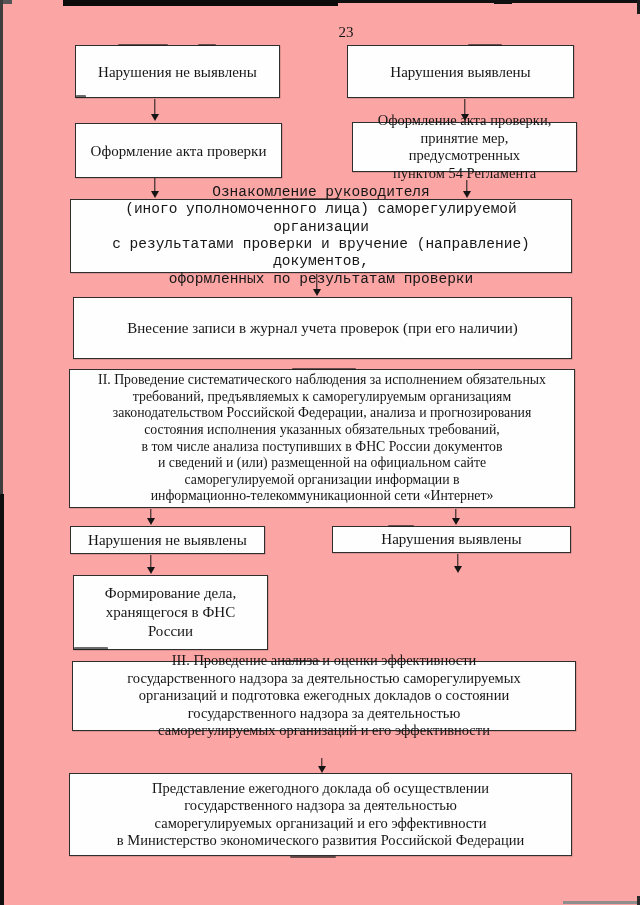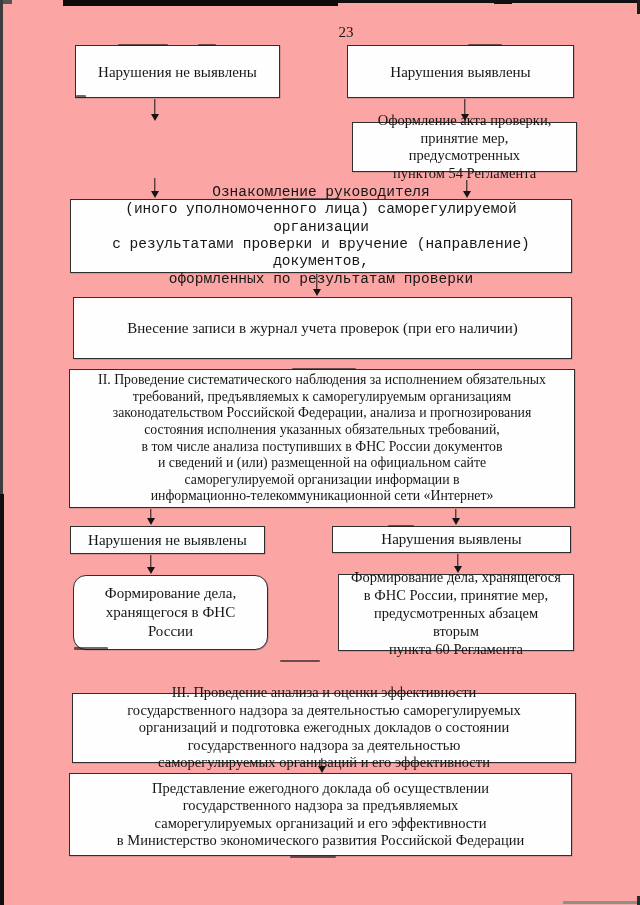--- a/index.html
+++ b/index.html
@@ -64,20 +64,21 @@
 
   <div class="arrow" style="left:155px;top:99px;height:22px;">
       <div class="shaft"></div>
       <div class="head"></div>
     </div>
   <div class="arrow" style="left:465px;top:99px;height:22px;">
       <div class="shaft"></div>
       <div class="head"></div>
     </div>
 
+  <div class="node" style="left:75px;top:123px;width:207px;height:55px;font-size:15px;line-height:18px;">Оформление акта проверки</div>
   <div class="node" style="left:352px;top:122px;width:225px;height:50px;font-size:14.5px;line-height:17.5px;">Оформление акта проверки,
 принятие мер, предусмотренных
 пунктом 54 Регламента</div>
 
   <div class="arrow" style="left:155px;top:178px;height:20px;">
       <div class="shaft"></div>
       <div class="head"></div>
     </div>
   <div class="arrow" style="left:467px;top:180px;height:18px;">
       <div class="shaft"></div>
@@ -119,40 +120,36 @@
 
   <div class="arrow" style="left:151px;top:555px;height:19px;">
       <div class="shaft"></div>
       <div class="head"></div>
     </div>
   <div class="arrow" style="left:458px;top:554px;height:19px;">
       <div class="shaft"></div>
       <div class="head"></div>
     </div>
 
-  <div class="node" style="left:73px;top:575px;width:195px;height:75px;font-size:15px;line-height:19px;border-radius:13px;">Формирование дела,
+  <div class="node" style="left:73px;top:575px;width:195px;height:75px;font-size:15px;line-height:19px;">Формирование дела,
 хранящегося в ФНС России</div>
-  <div class="node" style="left:338px;top:574px;width:236px;height:77px;font-size:14.5px;line-height:18px;">Формирование дела, хранящегося
-в ФНС России, принятие мер,
-предусмотренных абзацем вторым
-пункта 60 Регламента</div>
 
-  <div class="node" style="left:72px;top:661px;width:504px;height:70px;font-size:14.5px;line-height:17.6px;margin-top:32px;">III. Проведение анализа и оценки эффективности
+  <div class="node" style="left:72px;top:661px;width:504px;height:70px;font-size:14.5px;line-height:17.6px;">III. Проведение анализа и оценки эффективности
 государственного надзора за деятельностью саморегулируемых
 организаций и подготовка ежегодных докладов о состоянии
 государственного надзора за деятельностью
 саморегулируемых организаций и его эффективности</div>
 
   <div class="arrow" style="left:322px;top:758px;height:15px;">
       <div class="shaft"></div>
       <div class="head"></div>
     </div>
 
   <div class="node" style="left:69px;top:773px;width:503px;height:83px;font-size:14.5px;line-height:17.5px;">Представление ежегодного доклада об осуществлении
-государственного надзора за предъявляемых
+государственного надзора за деятельностью
 саморегулируемых организаций и его эффективности
 в Министерство экономического развития Российской Федерации</div>
 
   <div class="smudge" style="left:118px;top:43.5px;width:50px;height:2px;"></div>
   <div class="smudge" style="left:198px;top:43.5px;width:18px;height:2px;"></div>
   <div class="smudge" style="left:468px;top:43.5px;width:34px;height:2px;"></div>
   <div class="smudge" style="left:76px;top:95px;width:10px;height:3px;"></div>
   <div class="smudge" style="left:282px;top:197.5px;width:58px;height:2px;"></div>
   <div class="smudge" style="left:292px;top:367.5px;width:64px;height:2px;"></div>
   <div class="smudge" style="left:388px;top:524.5px;width:26px;height:2px;"></div>

